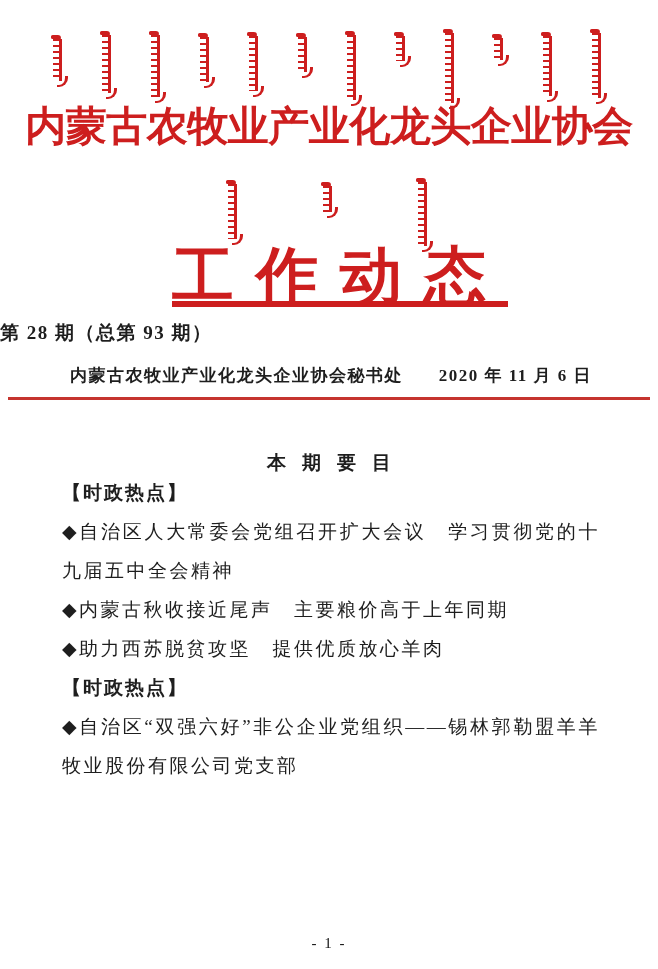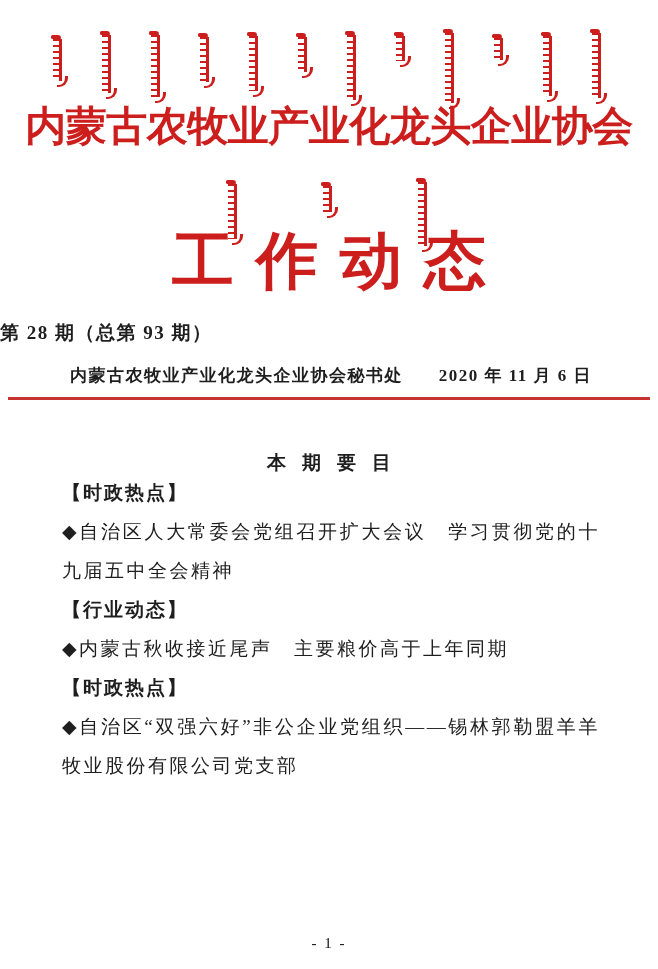--- a/index.html
+++ b/index.html
@@ -39,23 +39,23 @@
     border-bottom-right-radius:9px;
   }
 
   
   .org-title{
     position:absolute;top:99px;left:0;right:0;text-align:center;
     font-size:41px;font-weight:bold;color:var(--red);
     letter-spacing:-0.5px;white-space:nowrap;
   }
   .bulletin-title{
-    position:absolute;top:219px;left:0;right:0;text-align:center;
+    position:absolute;top:234px;left:0;right:0;text-align:center;
     font-size:62px;font-weight:bold;color:var(--red);
-    letter-spacing:22px;padding-left:22px;white-space:nowrap;
+    letter-spacing:22px;padding-left:22px;white-space:nowrap;text-decoration:underline;
   }
   .issue-line{
     position:absolute;top:320px;left:0;right:0;text-align:left;
     font-size:19px;font-weight:bold;letter-spacing:1.5px;
   }
   .pub-row{
     position:absolute;top:364px;left:70px;right:66px;
     display:flex;justify-content:space-between;align-items:flex-end;
     font-size:17px;font-weight:bold;letter-spacing:1.5px;gap:13px;
   }
@@ -124,22 +124,22 @@
   <div class="red-rule"></div>
 
   <div class="toc-heading">本期要目</div>
 
   <div class="toc">
     <div class="toc-section">
       <div class="toc-section-title">【时政热点】</div>
       <div class="toc-item">◆自治区人大常委会党组召开扩大会议　学习贯彻党的十九届五中全会精神</div>
     </div>
     <div class="toc-section">
-      <div class="toc-section-title">【行业动态】</div>
       <div class="toc-item">◆内蒙古秋收接近尾声　主要粮价高于上年同期</div>
+      <div class="toc-item">◆助力西苏脱贫攻坚　提供优质放心羊肉</div>
     </div>
     <div class="toc-section">
       <div class="toc-section-title">【时政热点】</div>
       <div class="toc-item">◆自治区“双强六好”非公企业党组织——锡林郭勒盟羊羊牧业股份有限公司党支部</div>
     </div>
   </div>
 
   <div class="footer">- 1 -</div>
 
 </div>

